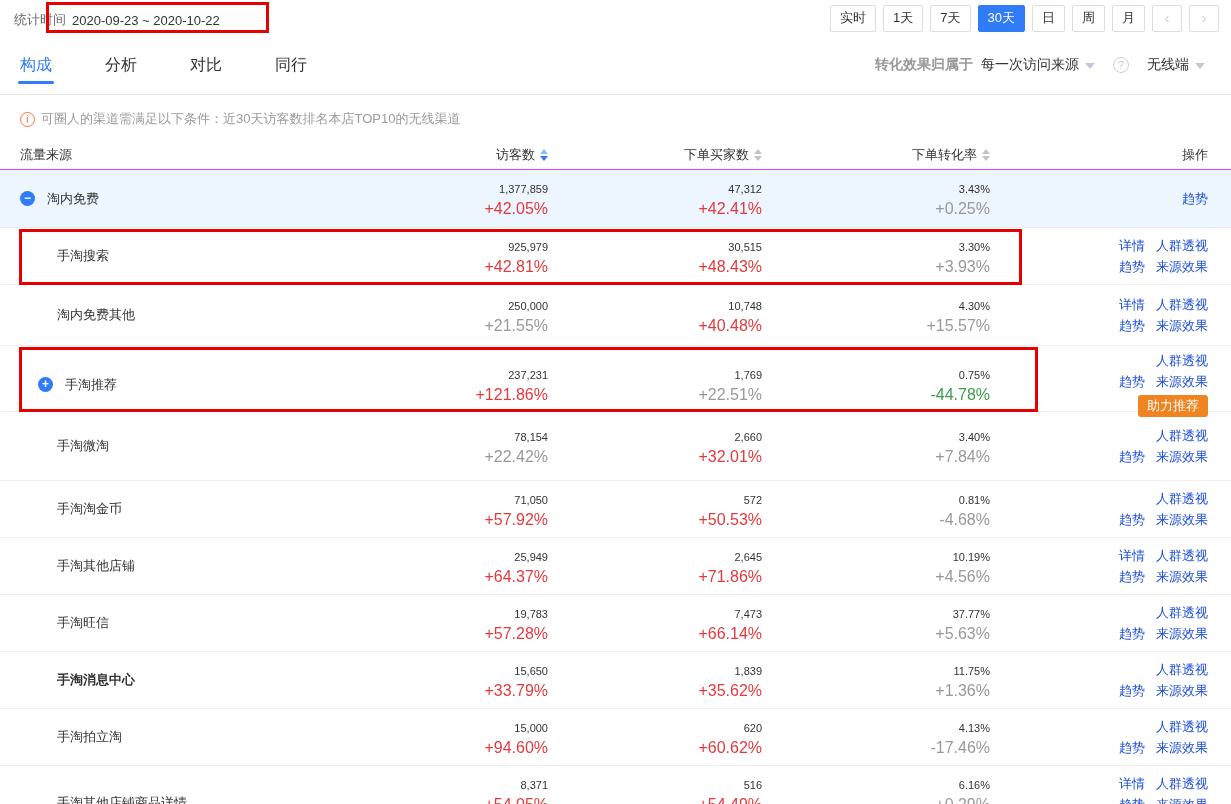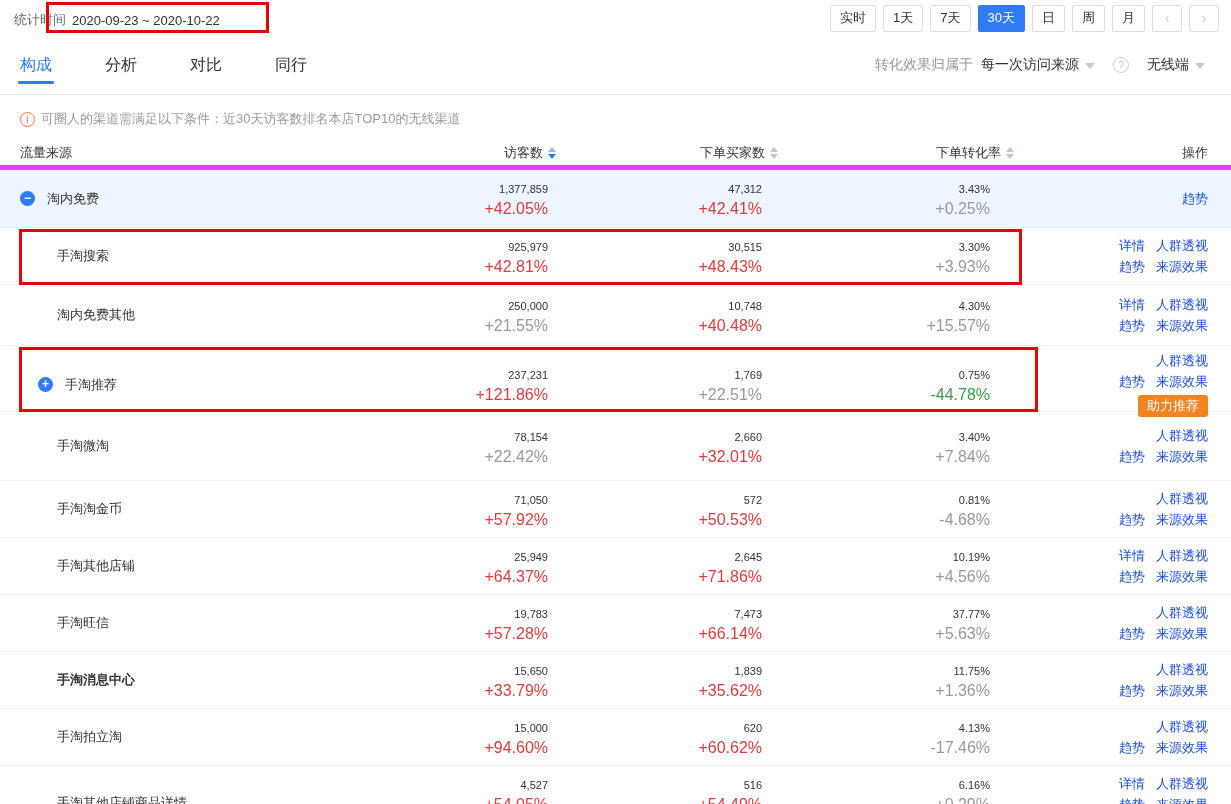--- a/index.html
+++ b/index.html
@@ -24,37 +24,37 @@
   
   .tabbar { height:59px; display:flex; align-items:center; justify-content:space-between;
     border-bottom:1px solid #e6e6e6; padding:0 26px 0 20px; }
   .tabs { display:flex; align-items:center; height:100%; }
   .tab { position:relative; height:100%; display:flex; align-items:center; font-size:16px;
     color:#333; margin-right:53px; cursor:pointer; }
   .tab.active { color:#2f7bf8; }
   .tab.active::after { content:""; position:absolute; left:-2px; right:-2px; bottom:10px;
     height:3px; border-radius:2px; background:#2f7bf8; }
   .toolbar-right { display:flex; align-items:center; font-size:14px; color:#333; gap:8px; }
-  .muted-label { color:#999; }
+  .muted-label { color:#999;font-weight:bold; }
   .dd { display:flex; align-items:center; gap:6px; cursor:pointer; }
   .caret { width:0; height:0; border-left:5px solid transparent; border-right:5px solid transparent;
     border-top:6px solid #c3c9d4; margin-top:2px; }
   .qmark { width:16px; height:16px; border-radius:50%; border:1px solid #c9ced8; color:#c9ced8;
     font-size:11px; display:flex; align-items:center; justify-content:center; margin:0 10px; cursor:pointer; }
 
   
   .notice { display:flex; align-items:center; gap:6px; padding:15px 20px 12px 20px;
     font-size:13px; color:#9b9b9b; }
   .info-icon { width:15px; height:15px; border-radius:50%; border:1px solid #ff7242; color:#ff7242;
     font-size:10px; font-style:normal; display:flex; align-items:center; justify-content:center; flex:0 0 auto; }
 
   
   .grid { display:grid; grid-template-columns:310px 218px 214px 228px 1fr;
     padding:0 23px 0 20px; }
-  .thead { height:30px; align-items:center; border-bottom:5px solid #d946ef;gap:8px; }
+  .thead { height:30px; align-items:center; border-bottom:1px solid #d946ef; }
   .th { font-size:13px; color:#333; display:flex; align-items:center; }
   .th.right { justify-content:flex-end; }
   .sorter { display:flex; flex-direction:column; gap:2px; margin-left:5px; cursor:pointer; }
   .tri-up { width:0; height:0; border-left:4px solid transparent; border-right:4px solid transparent;
     border-bottom:5px solid #c0c4cc; }
   .tri-down { width:0; height:0; border-left:4px solid transparent; border-right:4px solid transparent;
     border-top:5px solid #c0c4cc; }
   .sorter.active .tri-up { border-bottom-color:#8fb6fb; }
   .sorter.active .tri-down { border-top-color:#2f7bf8; }
 
@@ -423,21 +423,21 @@
             <span class="act-link">趋势</span>
             <span class="act-link">来源效果</span>
           </div>
         </div>
       </div>
       <div class="grid row" data-idx="10" style="height: 57px;">
         <div class="cell-src" style="padding-left: 37px; margin-top: 17px;">
           <span>手淘其他店铺商品详情</span>
         </div>
         <div class="cell-metric">
-          <div class="metric-value">4,527</div>
+          <div class="metric-value">8,371</div>
           <div class="metric-delta d-red">+54.05%</div>
         </div>
         <div class="cell-metric">
           <div class="metric-value">516</div>
           <div class="metric-delta d-red">+54.49%</div>
         </div>
         <div class="cell-metric">
           <div class="metric-value">6.16%</div>
           <div class="metric-delta d-gray">+0.29%</div>
         </div>

